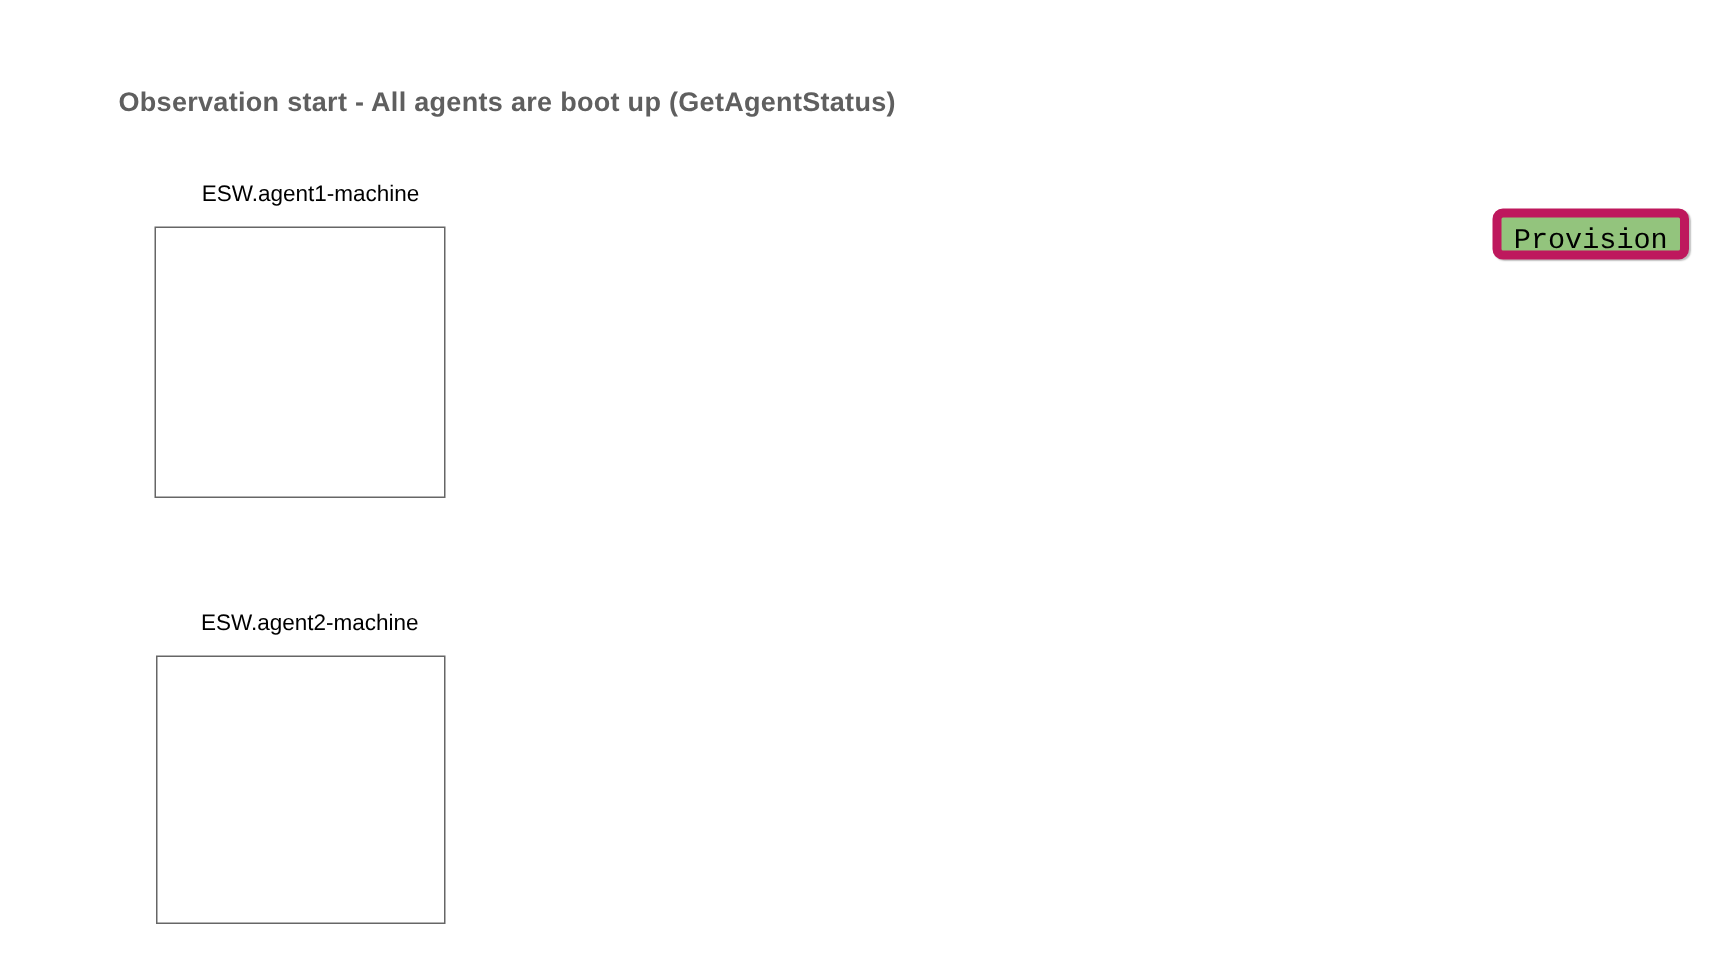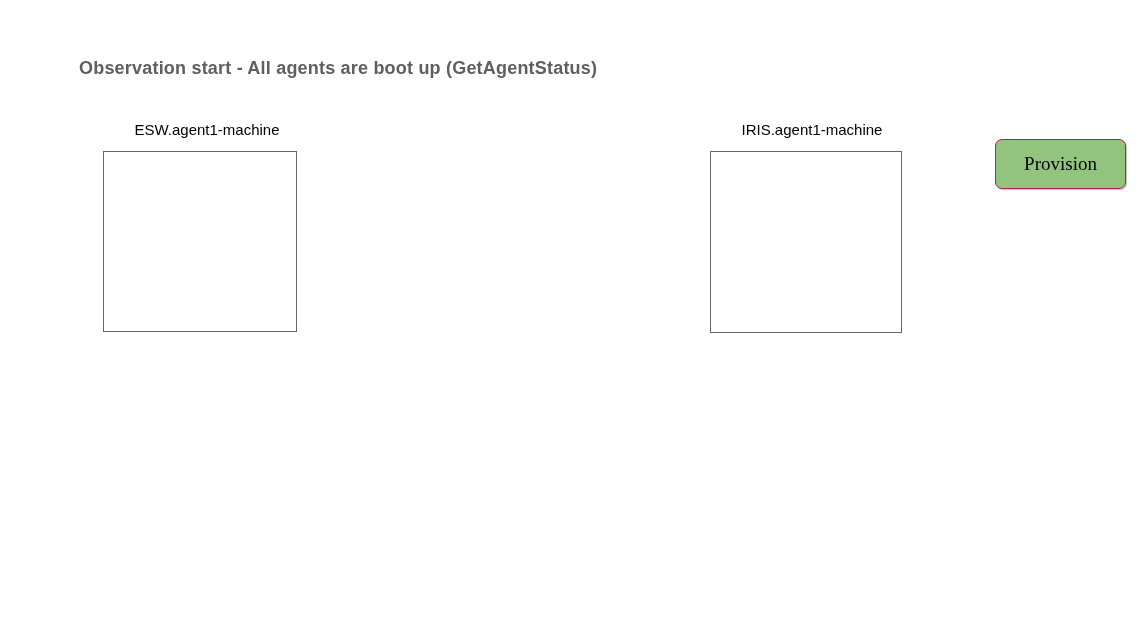--- a/index.html
+++ b/index.html
@@ -55,48 +55,48 @@
 
   .machine#m4 { left: 690px; top: 388px; }
   .machine#m4 .machine-label { padding-left: 12px; }
   .machine#m4 .machine-box   { width: 192px; height: 179px; }
 
   .provision-btn {
     position: absolute;
     left: 979px;
     top: 123px;
     width: 131px;
-    height: 50px;
+    height: 34px;
     background: #93c47d;
-    border: 1px solid #be185d;
+    border: 6px solid #be185d;
     border-radius: 7px;
     box-shadow: 1px 1px 1px rgba(0,0,0,0.25);
-    font-family: Liberation Serif, serif;
+    font-family: Liberation Mono, monospace;
     font-size: 19px;
     color: #000000;
     text-align: center;
     line-height: 30px;
     cursor: pointer;
     padding: 0;
   }
 </style>
 </head>
 <body>
 
 <div class="stage">
 
   <h1 class="title">Observation start - All agents are boot up (GetAgentStatus)</h1>
 
   <div class="machine" id="m1">
     <div class="machine-label">ESW.agent1-machine</div>
     <div class="machine-box"></div>
   </div>
 
-  <div class="machine" id="m2">
-    <div class="machine-label">IRIS.agent1-machine</div>
+
+  <div class="machine" id="m3">
+    <div class="machine-label">ESW.agent2-machine</div>
     <div class="machine-box"></div>
   </div>
-
 
 
   <button class="provision-btn">Provision</button>
 
 </div>
 
 </body></html>

